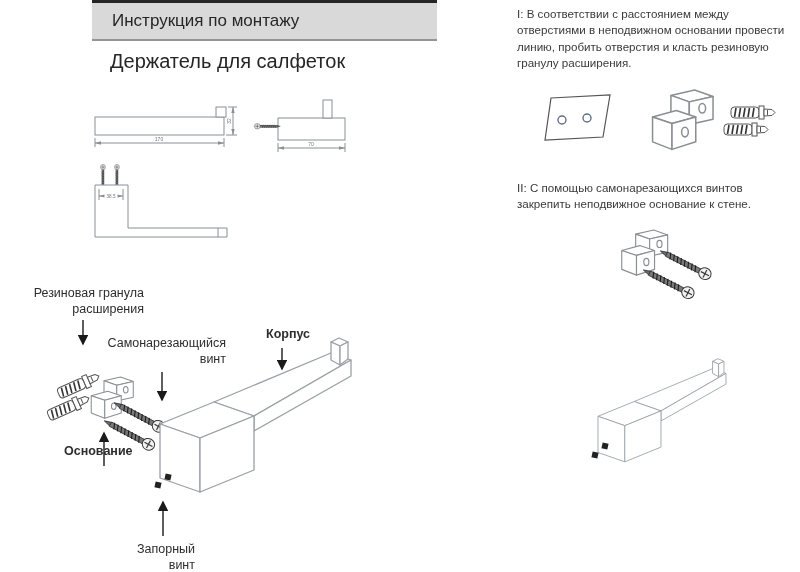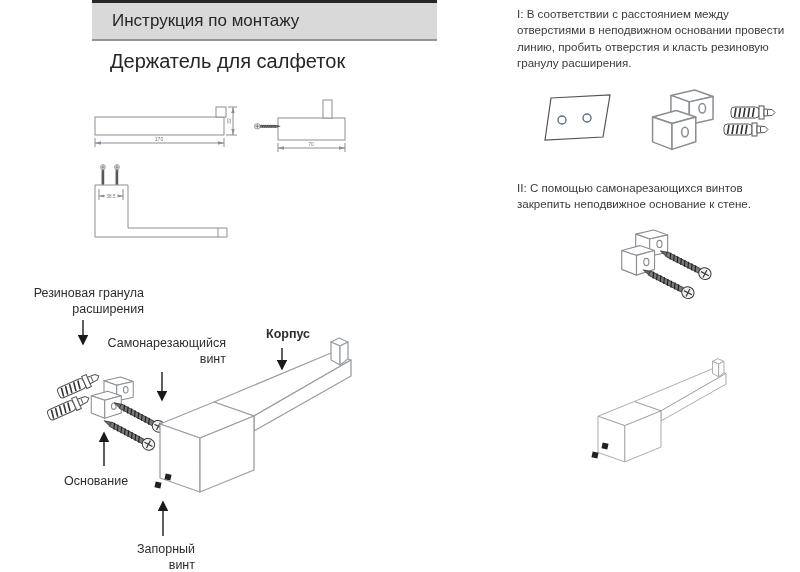--- a/index.html
+++ b/index.html
@@ -164,19 +164,19 @@
     <g>
       <use href="#corpusShape" transform="translate(490.8,132.2) scale(0.67)"></use>
       <rect x="592" y="452" width="6" height="6" fill="#222" transform="rotate(12 595 455)"></rect>
       <rect x="602" y="443" width="6" height="6" fill="#222" transform="rotate(12 605 446)"></rect>
     </g>
   </svg>
 
   <div class="lbl" style="left:32px;top:286px;width:112px;">Резиновая гранула расширения</div>
   <div class="lbl center" style="left:106px;top:336px;width:120px;">Самонарезающийся винт</div>
   <div class="lbl" style="left:266px;top:327px;font-weight:bold;">Корпус</div>
-  <div class="lbl" style="left:64px;top:474px;">Основание</div>
+  <div class="lbl" style="left:64px;top:444px;font-weight:bold;">Основание</div>
   <div class="lbl center" style="left:133px;top:542px;width:62px;">Запорный винт</div>
 
   <div class="step-text" style="top:6px;">I: В соответствии с расстоянием между отверстиями в неподвижном основании провести линию, пробить отверстия и класть резиновую гранулу расширения.</div>
   <div class="step-text" style="top:180px;">II: С помощью самонарезающихся винтов закрепить неподвижное основание к стене.</div>
 
 </div>
 
 </body></html>

